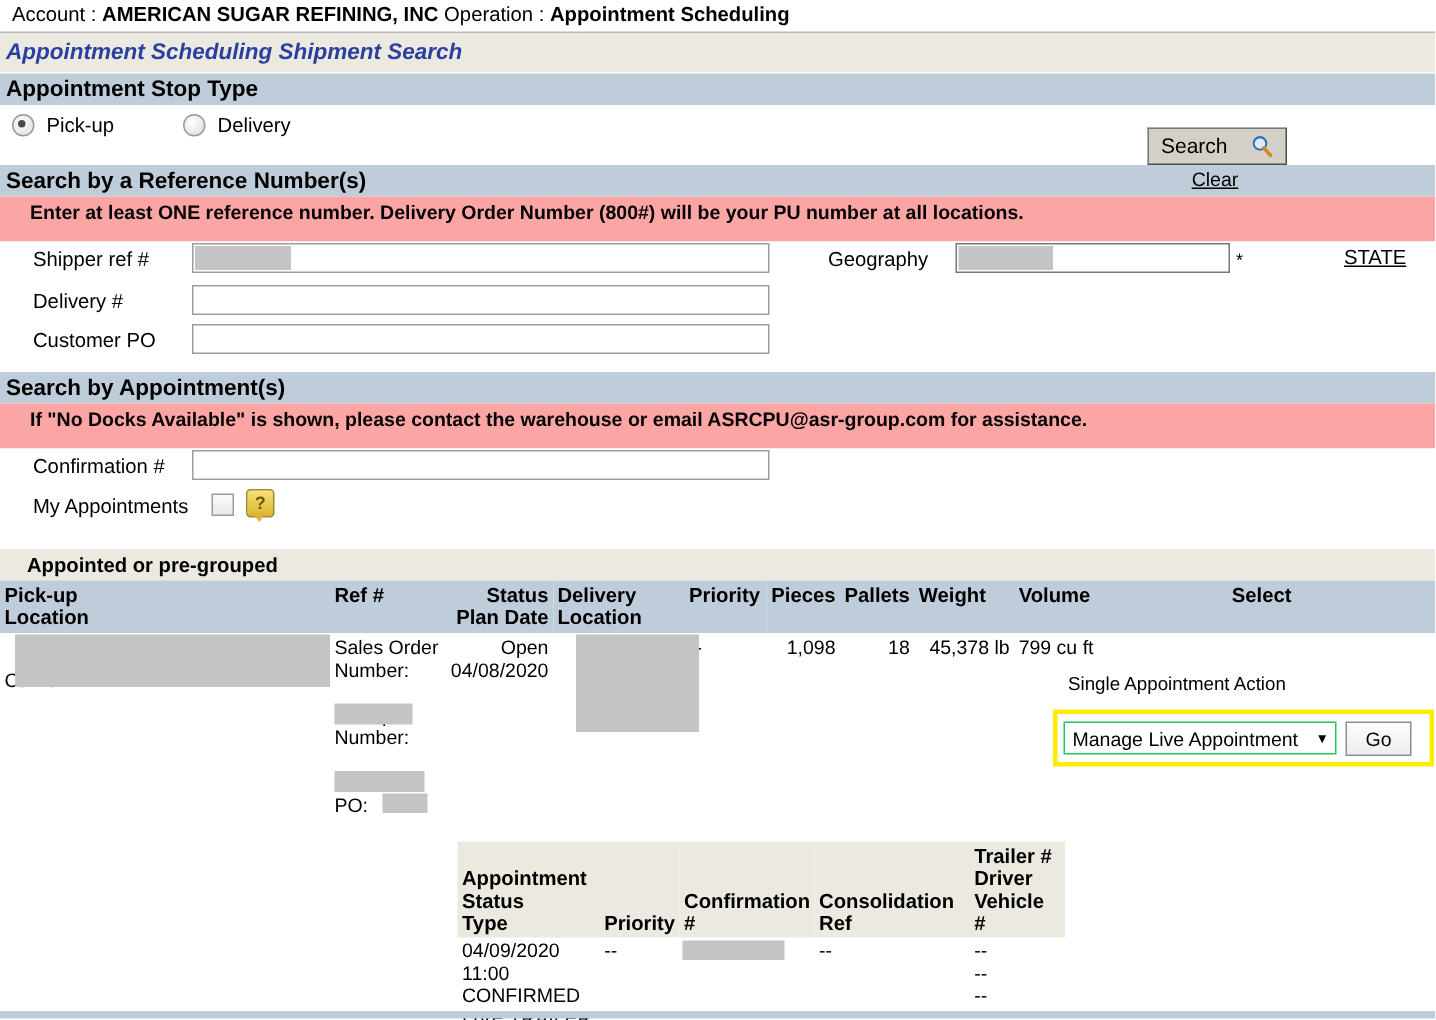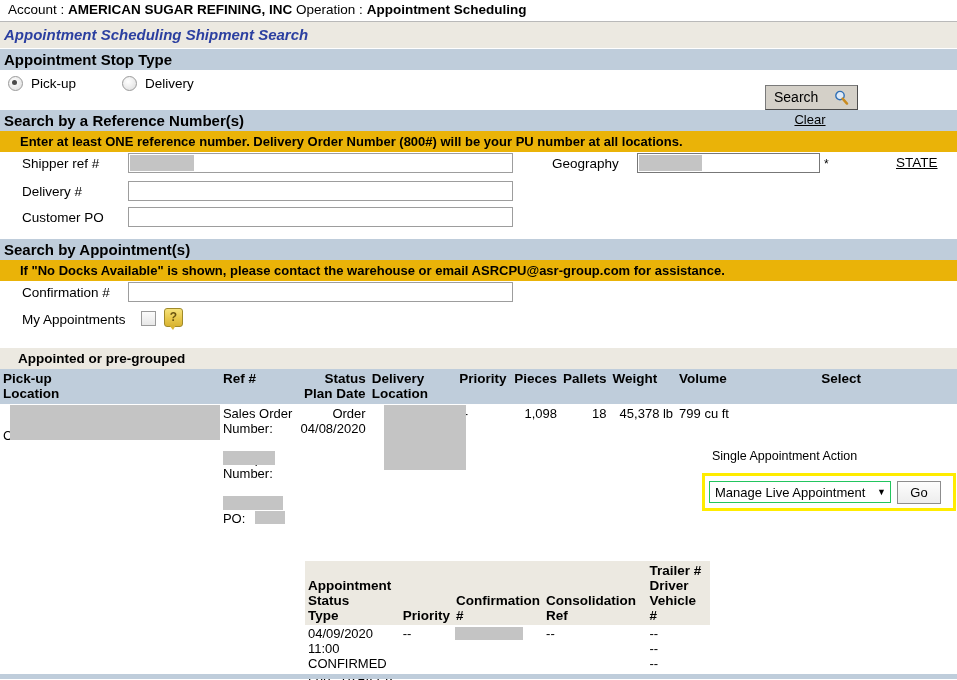--- a/index.html
+++ b/index.html
@@ -43,24 +43,24 @@
 
   
   .sec-head {
     background: #bfcddb;
     font-weight: bold;
     font-size: 15px;
     padding: 2px 0 2px 4px;
     color: #000;
   }
   .sec-note {
-    background: #eab308;
-    font-weight: bold;
-    font-size: 13px;
-    padding: 3px 0 3px 20px;
+    background: #fca5a5;
+    font-weight: bold;
+    font-size: 13px;
+    padding: 3px 0 12px 20px;
   }
 
   
   .stoptype-row {
     position: relative;
     height: 40px;
     background: #ffffff;
   }
   .radio-wrap {
     position: absolute;
@@ -461,21 +461,21 @@
           <div style="height:15px"></div>
           <div>Pickup Number:</div>
           <div style="height:15px"></div>
           <div>Customer PO:</div>
           <span class="redact" style="left:3px;top:47px;width:52px;height:14px"></span>
           <span class="redact" style="left:3px;top:92px;width:60px;height:14px"></span>
           <span class="redact" style="left:35px;top:107px;width:30px;height:13px"></span>
         </td>
 
         <td class="num">
-          <div>Order</div>
+          <div>Open</div>
           <div>04/08/2020</div>
         </td>
 
         <td class="cellpos">
           <span></span>
           <span class="redact" style="left:15px;top:1px;width:82px;height:65px"></span>
         </td>
 
         <td><span>--</span></td>
         <td class="num"><span>1,098</span></td>

